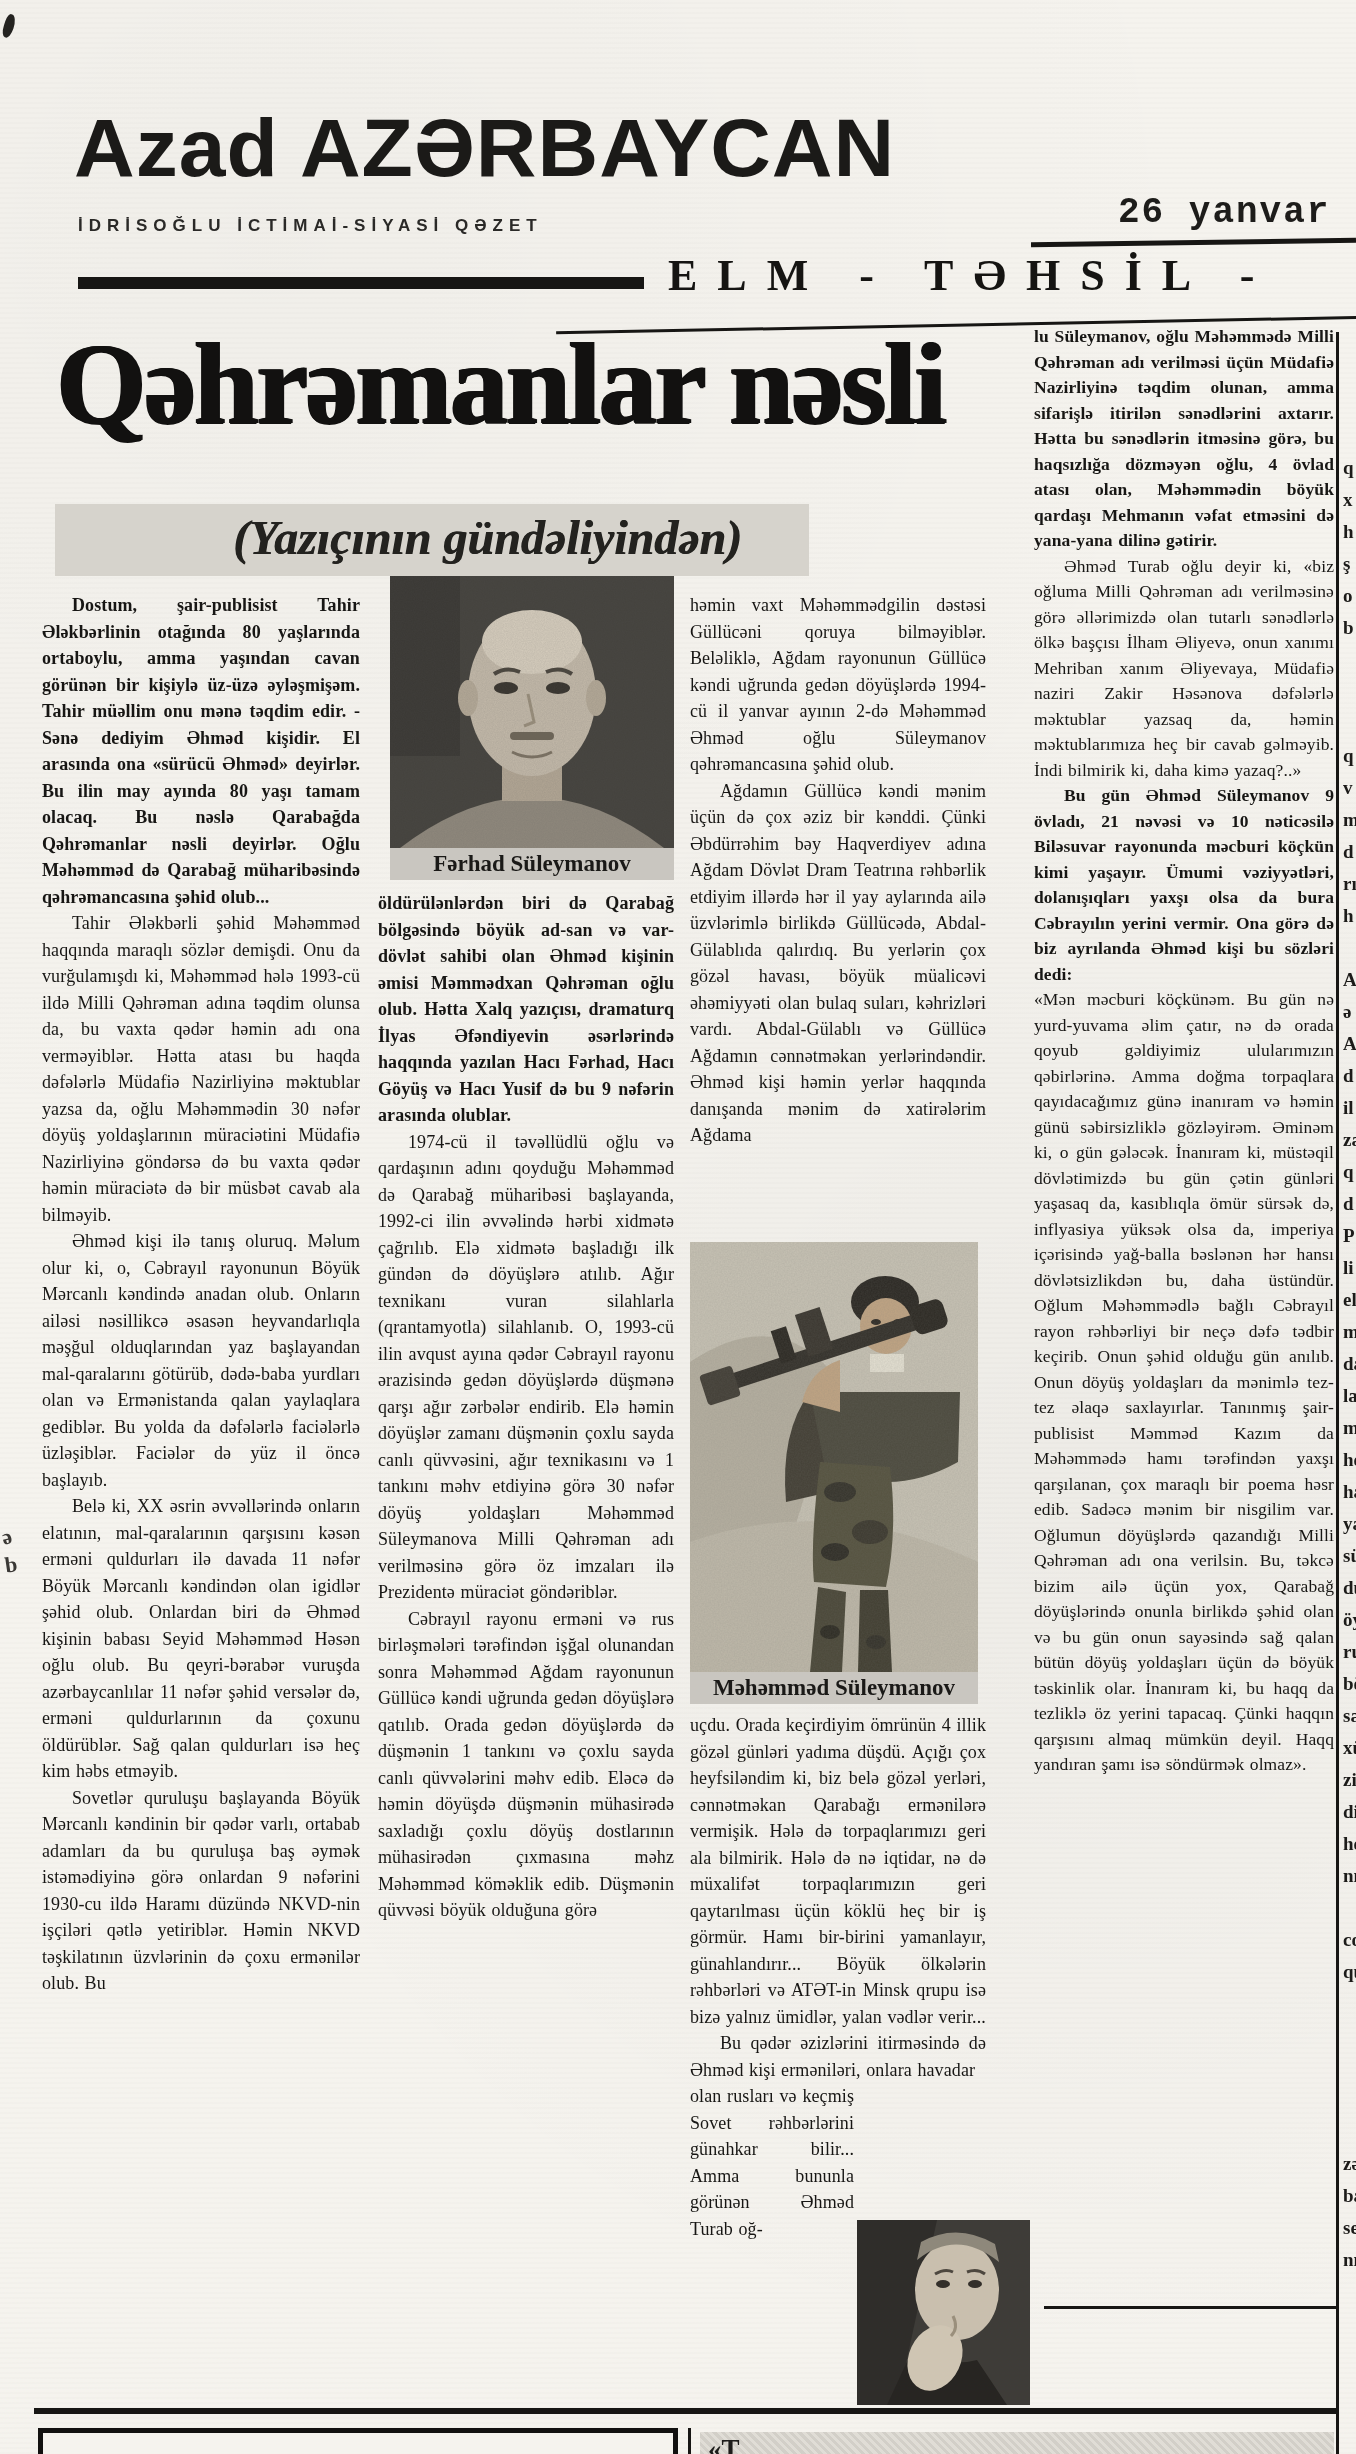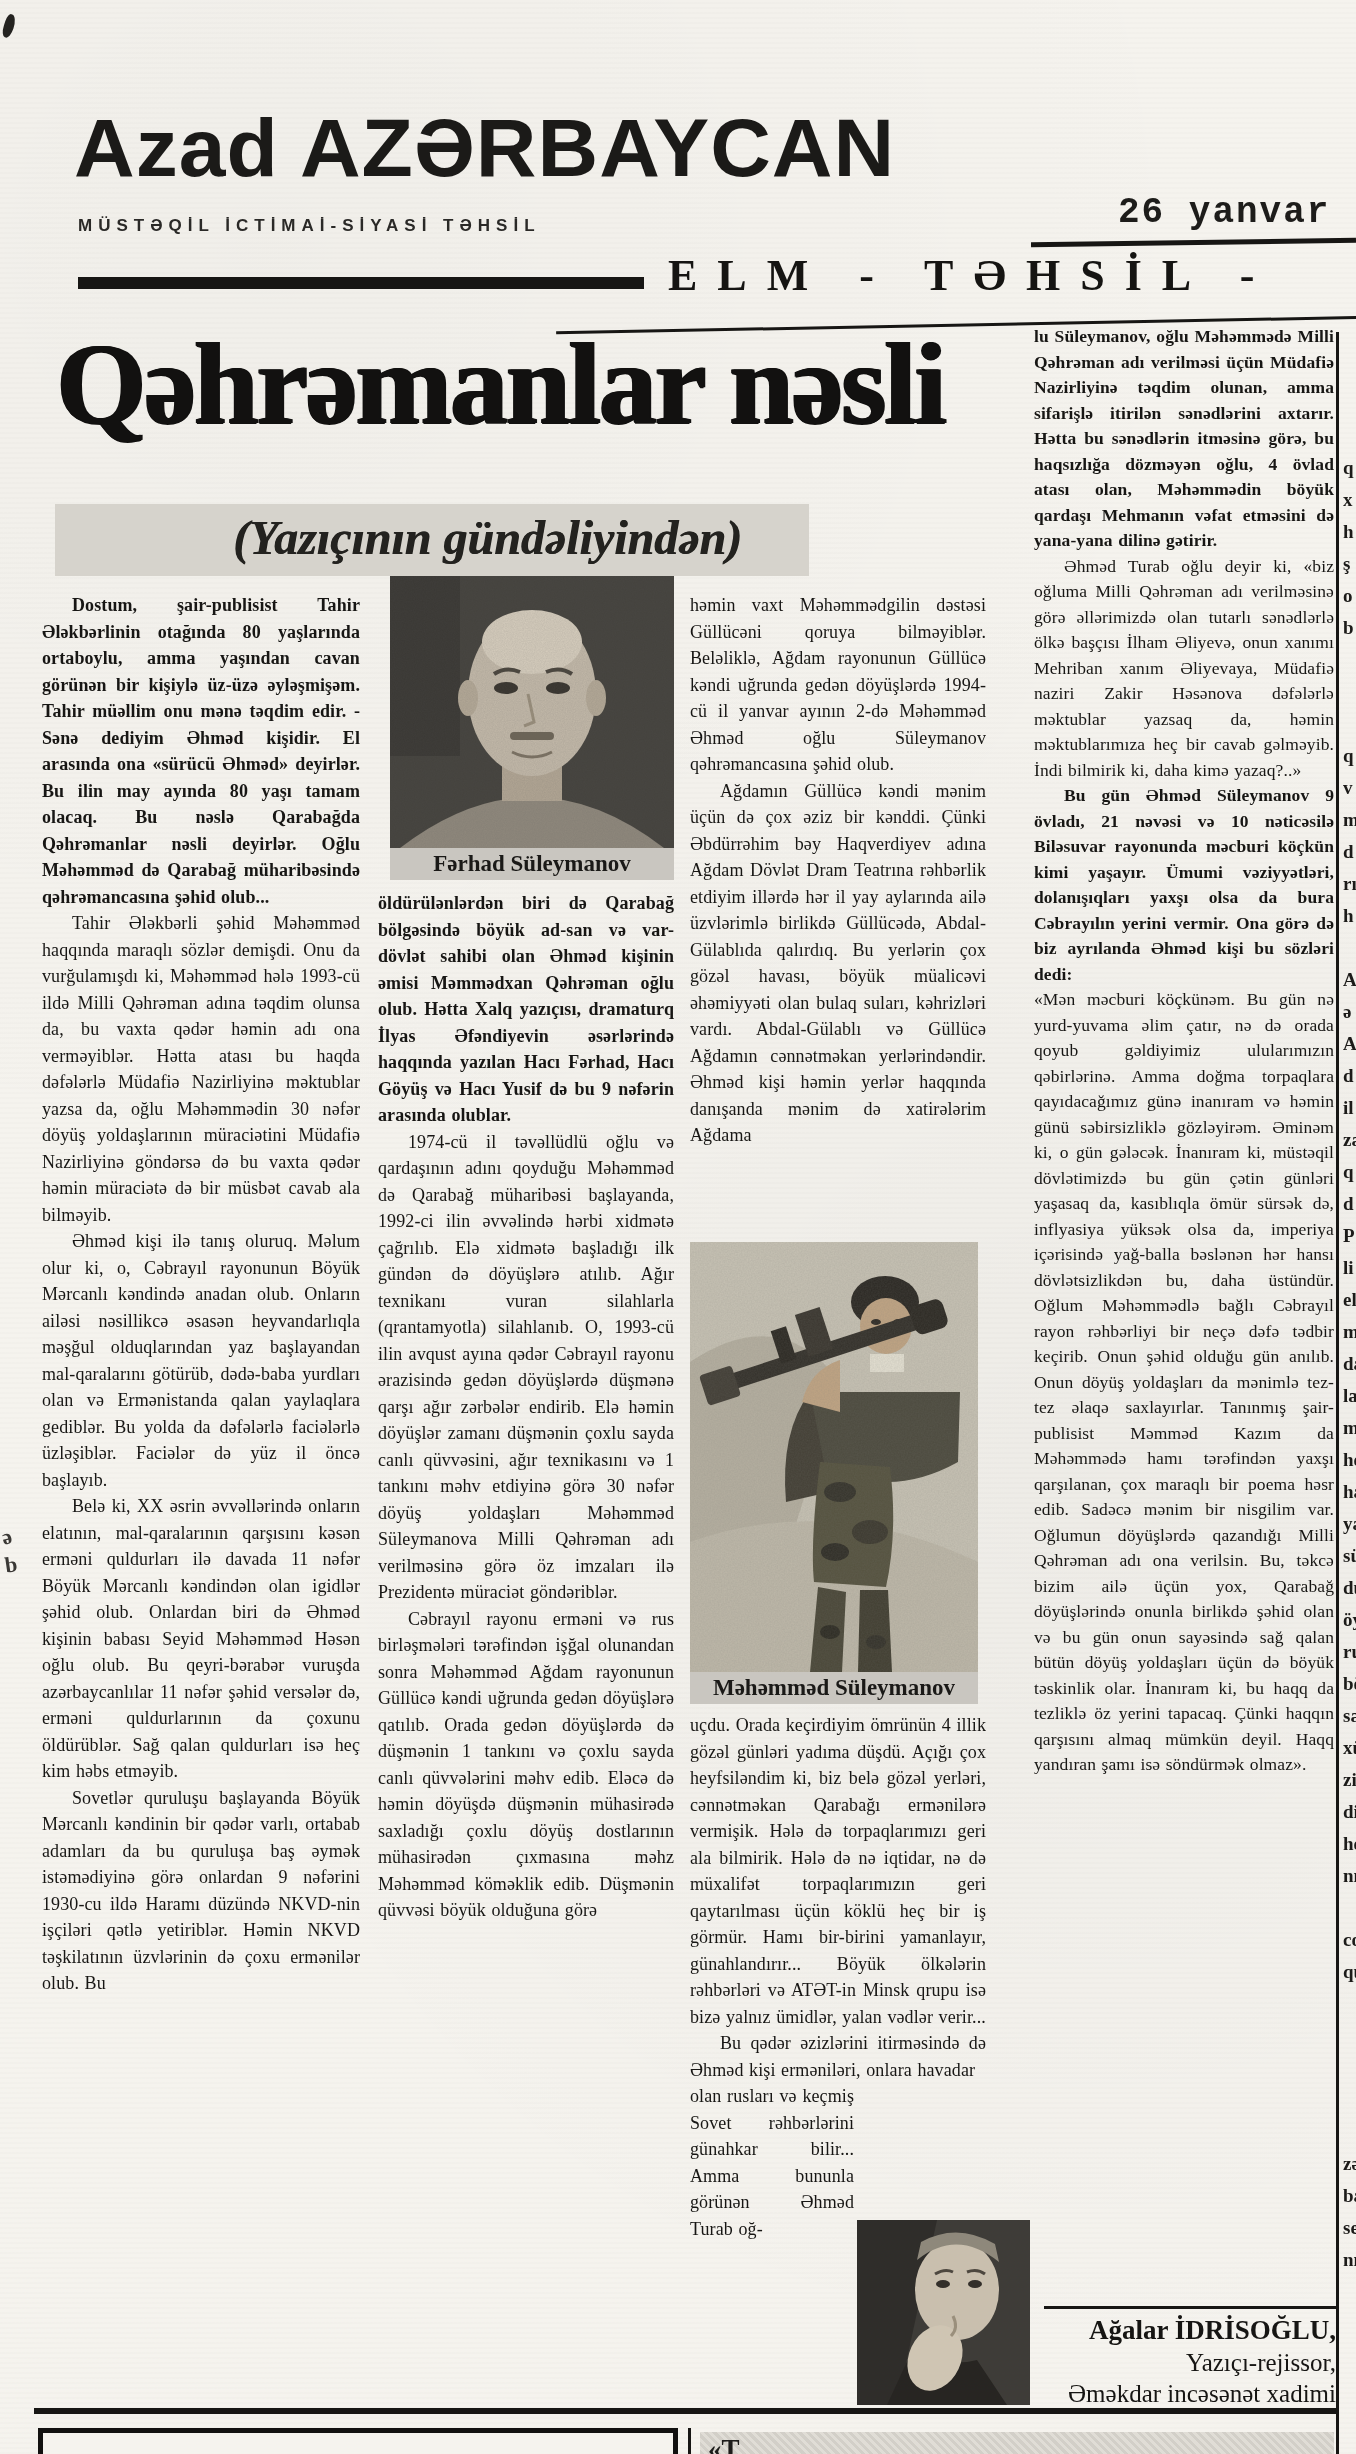--- a/index.html
+++ b/index.html
@@ -84,21 +84,21 @@
   }
   .teaser-frag{font-weight:bold;font-size:27px;color:#1d1c1a;}
   .artifact{font-size:22px;color:#3a3835;font-weight:bold;}
 </style>
 </head>
 <body>
 
 <div class="page">
 
   <div class="abs mast-title" style="left:74px;top:100px;">Azad AZƏRBAYCAN</div>
-  <div class="abs mast-sub" style="left:78px;top:216px;">MÜSTƏQİL İCTİMAİ-SİYASİ TƏHSİL</div>
+  <div class="abs mast-sub" style="left:78px;top:216px;">İDRİSOĞLU İCTİMAİ-SİYASİ QƏZET</div>
   <div class="abs mast-date" style="left:1118px;top:192px;width:238px;overflow:hidden;">26 yanvar 201</div>
 
   <div class="abs rule" style="left:1031px;top:240px;width:325px;height:5px;transform:rotate(-0.8deg);"></div>
   <div class="abs rule" style="left:78px;top:277px;width:566px;height:12px;"></div>
   <div class="abs section-title" style="left:668px;top:250px;width:688px;overflow:hidden;">ELM - TƏHSİL -</div>
   <div class="abs rule" style="left:556px;top:316px;width:800px;height:3px;transform:rotate(-1.1deg);transform-origin:right center;"></div>
 
   <div class="abs headline" style="left:40px;top:318px;margin-left:16px;">Qəhrəmanlar nəsli</div>
   <div class="abs kicker-band" style="left:55px;top:504px;width:754px;height:72px;">
     <div class="kicker" style="position:absolute;left:178px;top:6px;">(Yazıçının gündəliyindən)</div>
@@ -214,25 +214,20 @@
   </svg>
 
   <div class="col col-small" style="left:1034px;top:324px;width:300px;height:1976px;">
       <p class="para bold noindent">lu Süleymanov, oğlu Məhəmmədə Milli Qəhrəman adı verilməsi üçün Müdafiə Nazirliyinə təqdim olunan, amma sifarişlə itirilən sənədlərini axtarır. Hətta bu sənədlərin itməsinə görə, bu haqsızlığa dözməyən oğlu, 4 övlad atası olan, Məhəmmədin böyük qardaşı Mehmanın vəfat etməsini də yana-yana dilinə gətirir.</p>
       <p class="para">Əhməd Turab oğlu deyir ki, «biz oğluma Milli Qəhrəman adı verilməsinə görə əllərimizdə olan tutarlı sənədlərlə ölkə başçısı İlham Əliyevə, onun xanımı Mehriban xanım Əliyevaya, Müdafiə naziri Zakir Həsənova dəfələrlə məktublar yazsaq da, həmin məktublarımıza heç bir cavab gəlməyib. İndi bilmirik ki, daha kimə yazaq?..»</p>
       <p class="para bold">Bu gün Əhməd Süleymanov 9 övladı, 21 nəvəsi və 10 nəticəsilə Biləsuvar rayonunda məcburi köçkün kimi yaşayır. Ümumi vəziyyətləri, dolanışıqları yaxşı olsa da bura Cəbrayılın yerini vermir. Ona görə də biz ayrılanda Əhməd kişi bu sözləri dedi:</p>
       <p class="para noindent">«Mən məcburi köçkünəm. Bu gün nə yurd-yuvama əlim çatır, nə də orada qoyub gəldiyimiz ulularımızın qəbirlərinə. Amma doğma torpaqlara qayıdacağımız günə inanıram və həmin günü səbirsizliklə gözləyirəm. Əminəm ki, o gün gələcək. İnanıram ki, müstəqil dövlətimizdə bu gün çətin günləri yaşasaq da, kasıblıqla ömür sürsək də, inflyasiya yüksək olsa da, imperiya içərisində yağ-balla bəslənən hər hansı dövlətsizlikdən bu, daha üstündür. Oğlum Məhəmmədlə bağlı Cəbrayıl rayon rəhbərliyi bir neçə dəfə tədbir keçirib. Onun şəhid olduğu gün anılıb. Onun döyüş yoldaşları da mənimlə tez-tez əlaqə saxlayırlar. Tanınmış şair-publisist Məmməd Kazım da Məhəmmədə hamı tərəfindən yaxşı qarşılanan, çox maraqlı bir poema həsr edib. Sadəcə mənim bir nisgilim var. Oğlumun döyüşlərdə qazandığı Milli Qəhrəman adı ona verilsin. Bu, təkcə bizim ailə üçün yox, Qarabağ döyüşlərində onunla birlikdə şəhid olan və bu gün onun sayəsində sağ qalan bütün döyüş yoldaşları üçün də böyük təskinlik olar. İnanıram ki, bu haqq da tezliklə öz yerini tapacaq. Çünki haqqın qarşısını almaq mümkün deyil. Haqq yandıran şamı isə söndürmək olmaz».</p>
     </div>
 
   <div class="abs rule" style="left:1044px;top:2306px;width:292px;height:3px;"></div>
-  <div class="abs byline" style="left:1000px;top:2314px;width:336px;">
-    <div class="name">Ağalar İDRİSOĞLU,</div>
-    <div class="role">Yazıçı-rejissor,</div>
-    <div class="role">Əməkdar incəsənət xadimi</div>
-  </div>
 
   <div class="abs rule" style="left:1336px;top:332px;width:3px;height:2122px;"></div>
   <div class="edge-col" style="left:1343px;top:420px;width:13px;height:2034px;">
       <div class="frag">&nbsp;</div>
       <div class="frag">q</div>
       <div class="frag">x</div>
       <div class="frag">h</div>
       <div class="frag">ş</div>
       <div class="frag">o</div>
       <div class="frag">b</div>

